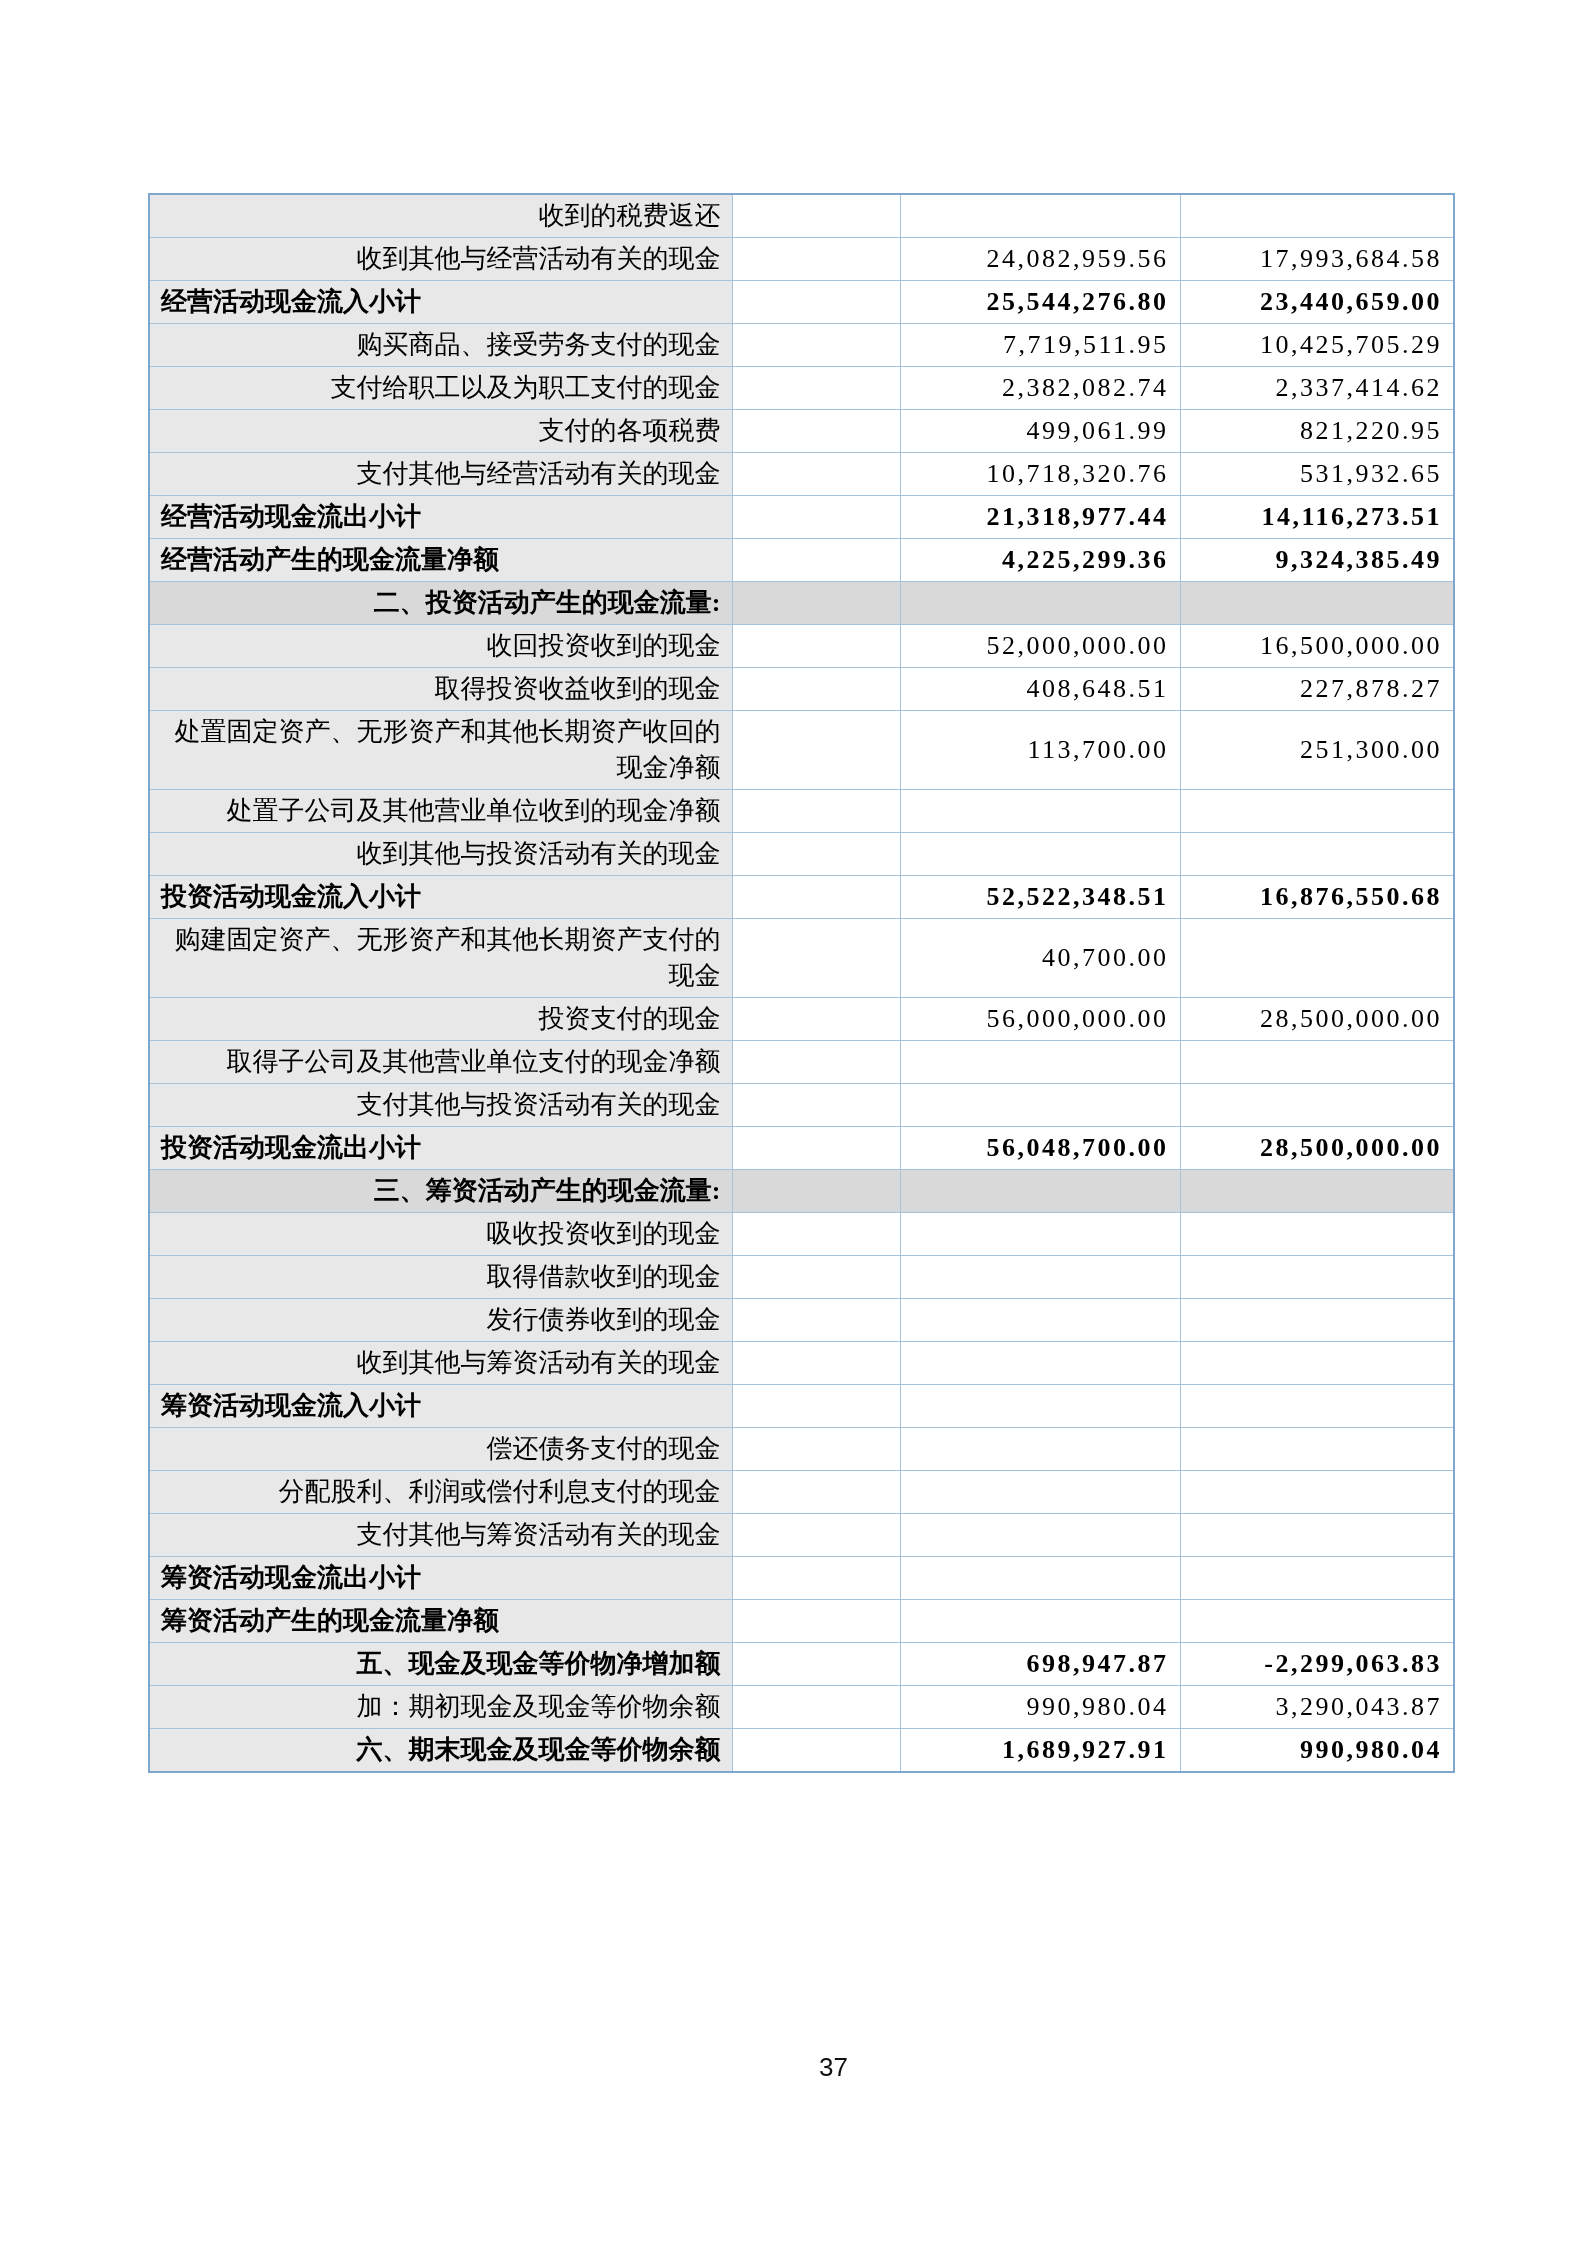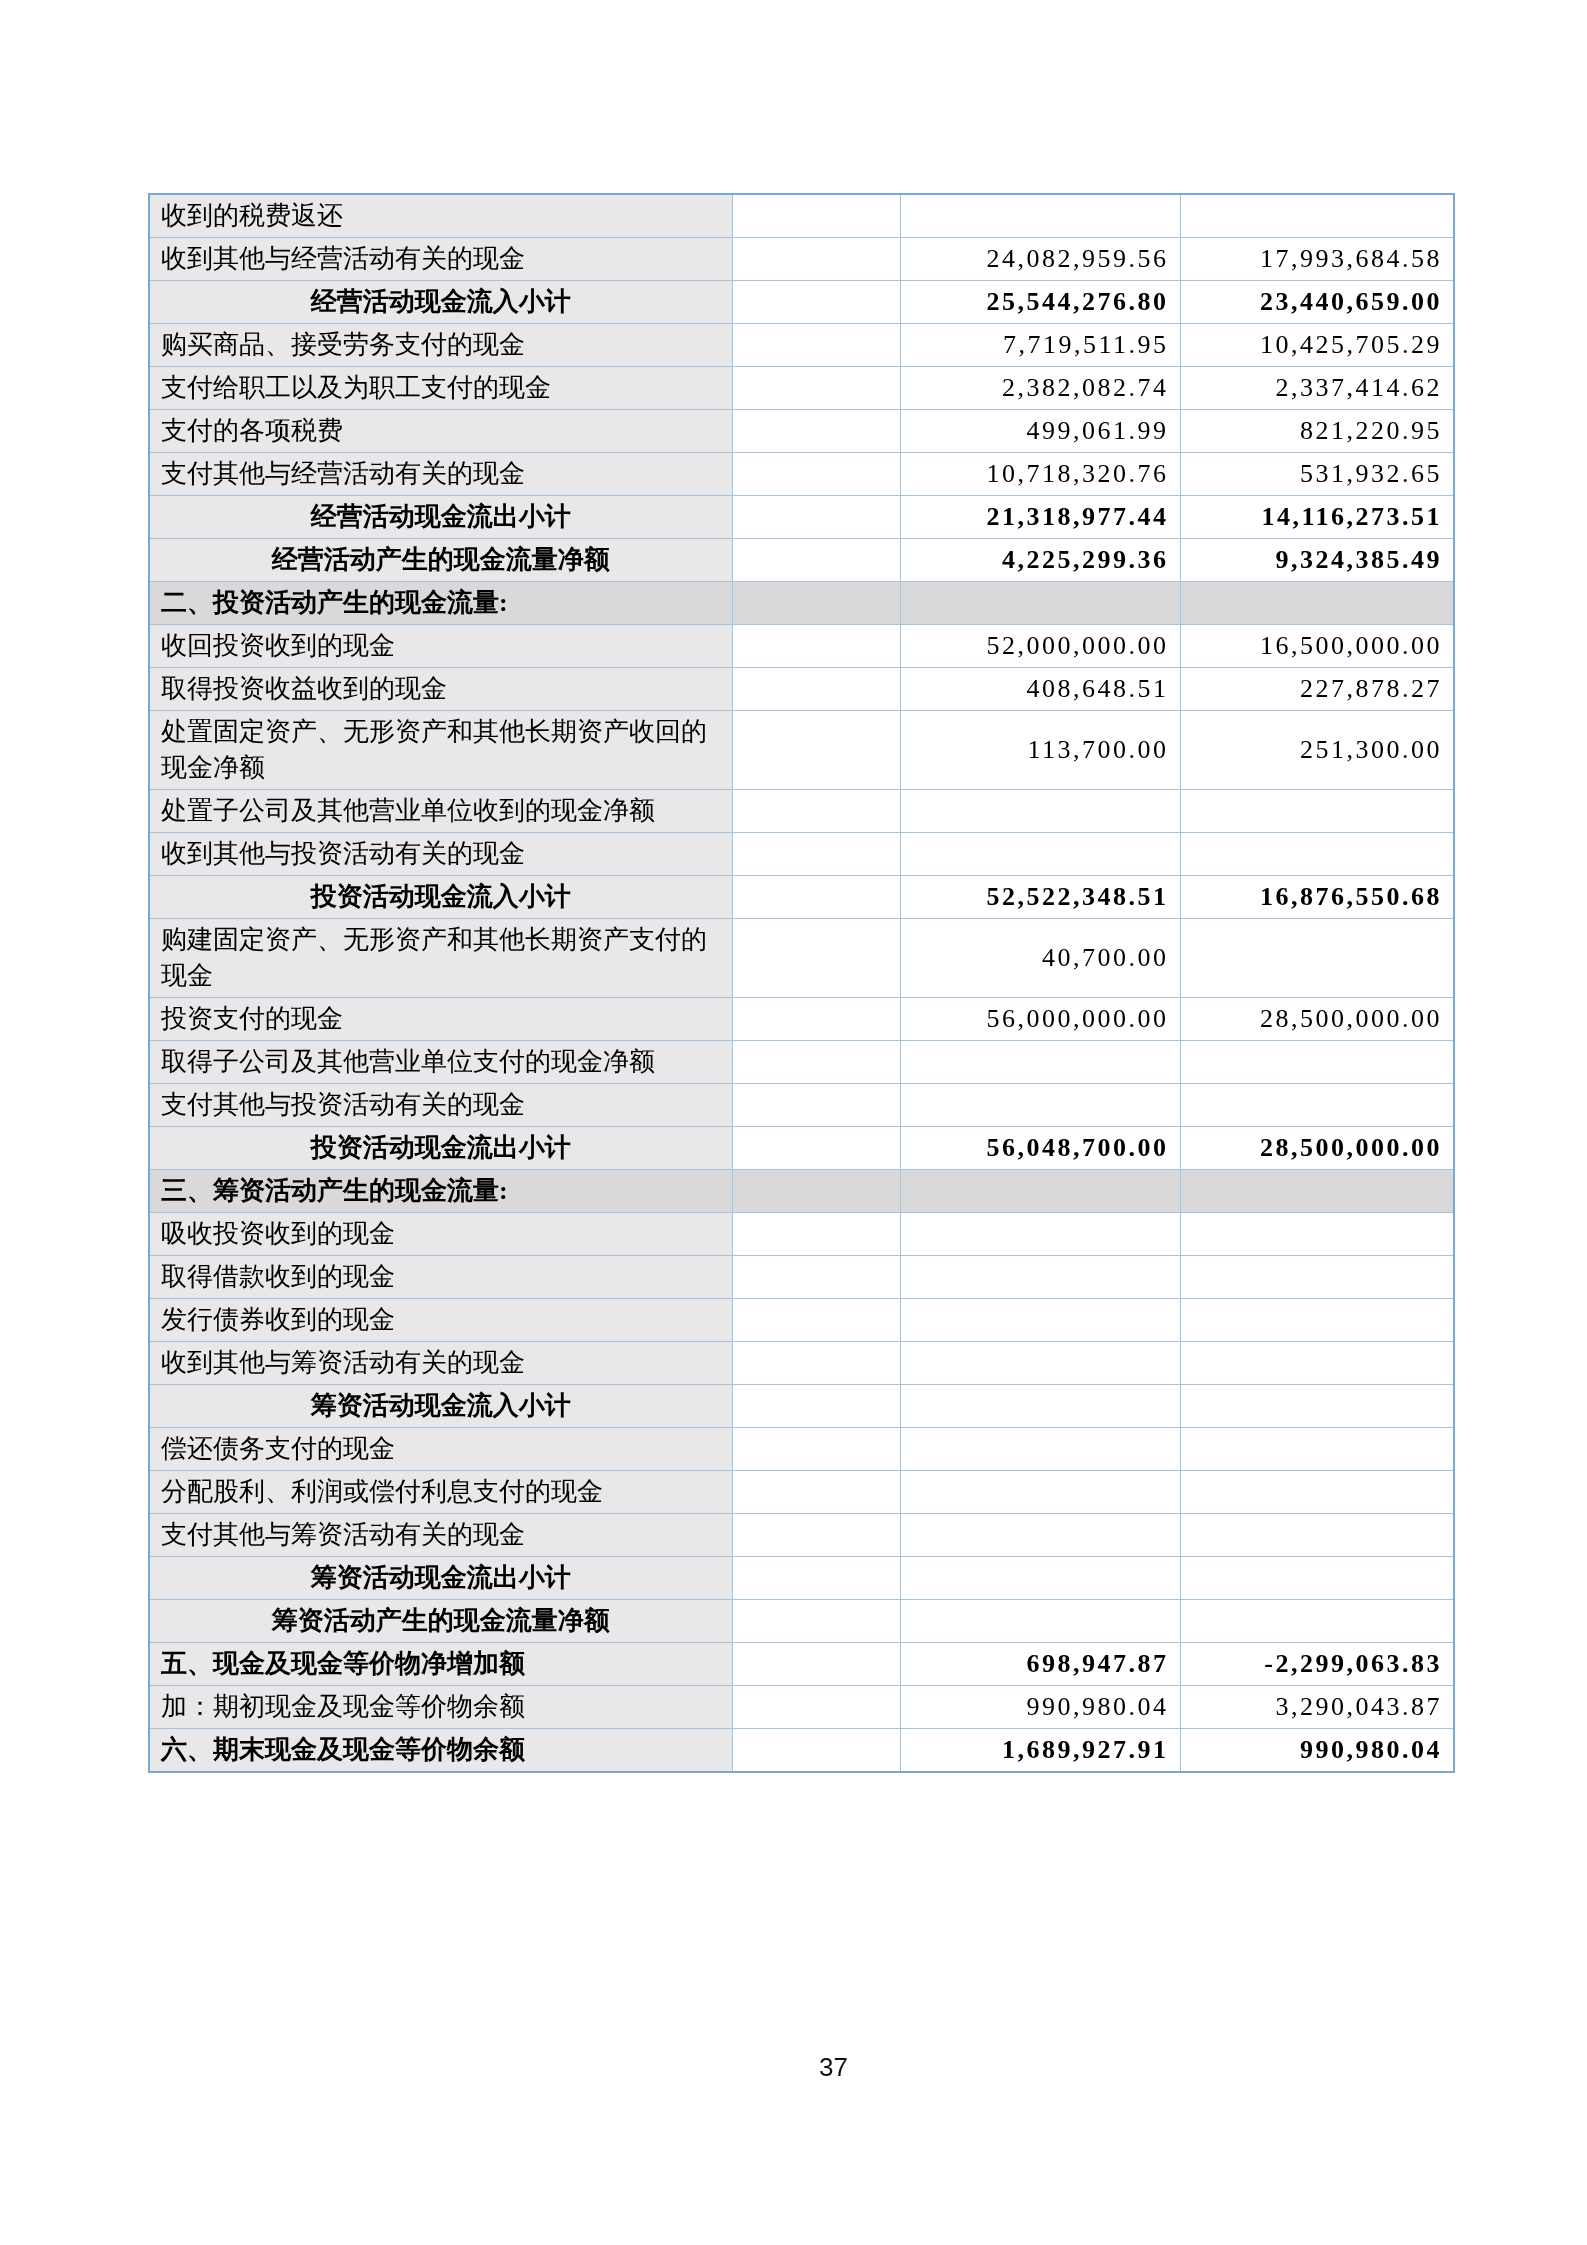--- a/index.html
+++ b/index.html
@@ -32,34 +32,34 @@
     border: 1px solid #a6c3de;
     font-size: 26px;
     line-height: 36px;
     padding: 3px 11px;
     vertical-align: middle;
     overflow: hidden;
     word-break: break-all;
   }
   td.c-label {
     background: #e8e8e8;
-    text-align: left;
+    text-align: right;
   }
   td.c-note {
     background: #ffffff;
   }
   td.c-num {
     background: #ffffff;
     text-align: right;
     letter-spacing: 2.5px;
     white-space: nowrap;
   }
   
   tr.subtotal td.c-label {
-    text-align: center;
+    text-align: left;
     font-weight: bold;
   }
   tr.subtotal td.c-num {
     font-weight: bold;
   }
   
   tr.grand td.c-label {
     font-weight: bold;
   }
   tr.grand td.c-num {

